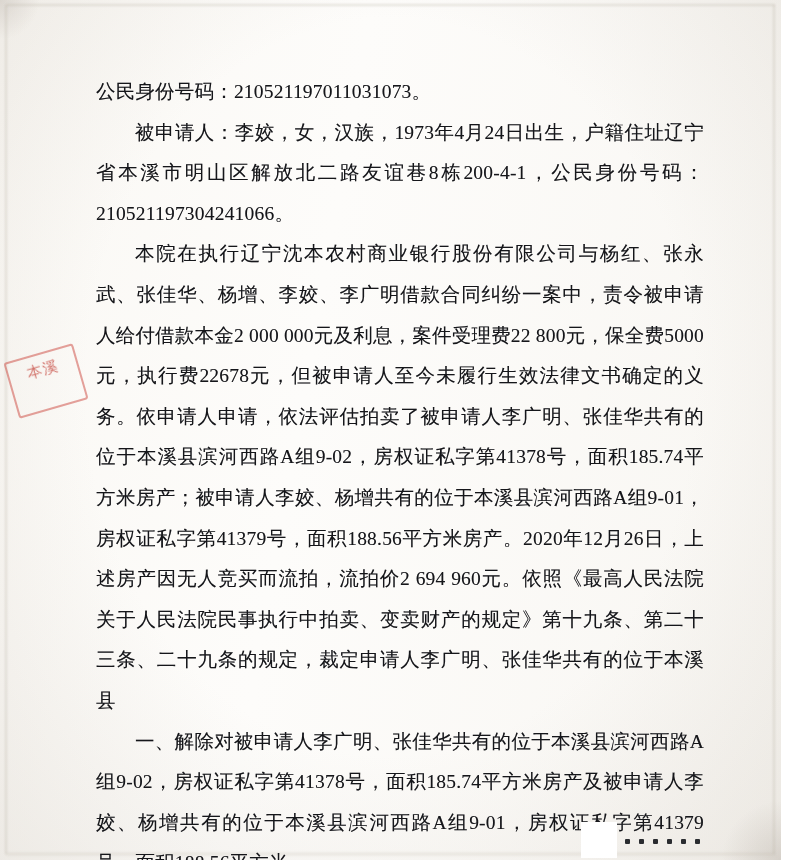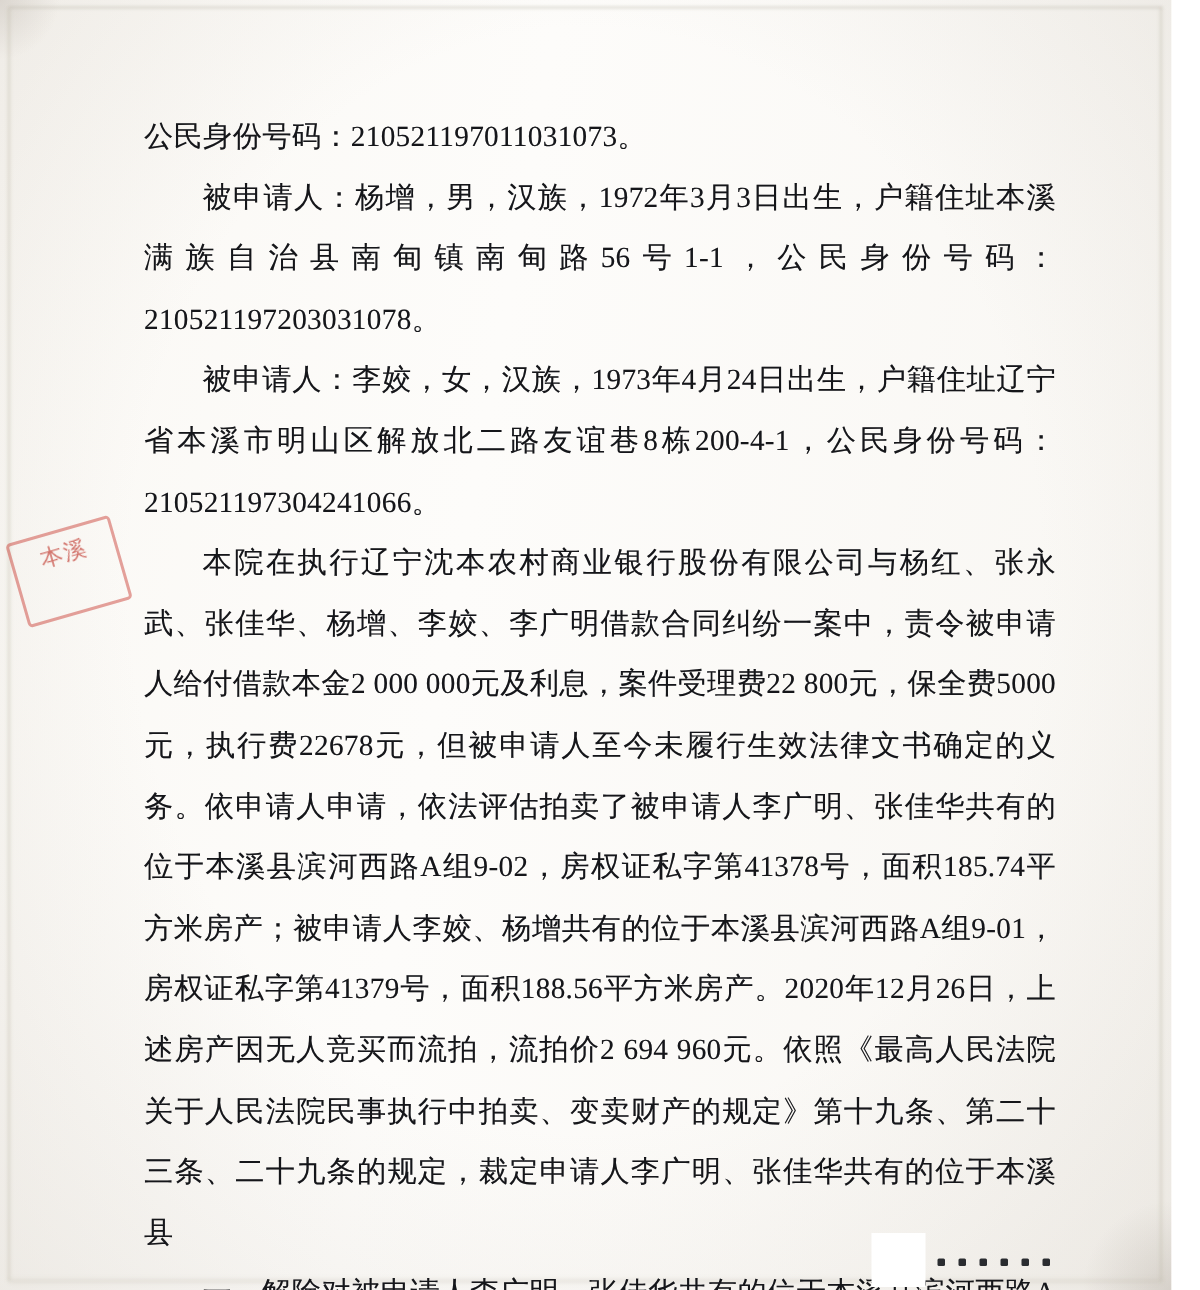--- a/index.html
+++ b/index.html
@@ -155,21 +155,20 @@
   <div id="paper-tint"></div>
   <div id="corner-shadow-tl"></div>
   <div id="corner-shadow-br"></div>
   <div id="page-edge-top"></div>
   <div id="page-edge-bottom"></div>
   <div id="page-edge-left"></div>
   <div id="page-edge-right"></div>
 
   <div id="text-body">
     <p class="para">公民身份号码：210521197011031073。</p>
-    <p class="para indent">被申请人：杨增，男，汉族，1972年3月3日出生，户籍住址本溪满族自治县南甸镇南甸路56号1-1，公民身份号码：210521197203031078。</p>
     <p class="para indent">被申请人：李姣，女，汉族，1973年4月24日出生，户籍住址辽宁省本溪市明山区解放北二路友谊巷8栋200-4-1，公民身份号码：210521197304241066。</p>
     <p class="para indent">本院在执行辽宁沈本农村商业银行股份有限公司与杨红、张永武、张佳华、杨增、李姣、李广明借款合同纠纷一案中，责令被申请人给付借款本金2 000 000元及利息，案件受理费22 800元，保全费5000元，执行费22678元，但被申请人至今未履行生效法律文书确定的义务。依申请人申请，依法评估拍卖了被申请人李广明、张佳华共有的位于本溪县滨河西路A组9-02，房权证私字第41378号，面积185.74平方米房产；被申请人李姣、杨增共有的位于本溪县滨河西路A组9-01，房权证私字第41379号，面积188.56平方米房产。2020年12月26日，上述房产因无人竞买而流拍，流拍价2 694 960元。依照《最高人民法院关于人民法院民事执行中拍卖、变卖财产的规定》第十九条、第二十三条、二十九条的规定，裁定申请人李广明、张佳华共有的位于本溪县</p>
     <p class="para indent">一、解除对被申请人李广明、张佳华共有的位于本溪县滨河西路A组9-02，房权证私字第41378号，面积185.74平方米房产及被申请人李姣、杨增共有的位于本溪县滨河西路A组9-01，房权证私字第41379号，面积188.56平方米</p>
   </div>
 
   <div id="seal-stamp">
     <div class="seal-box"></div>
     <div class="seal-text">本溪</div>
   </div>
 

